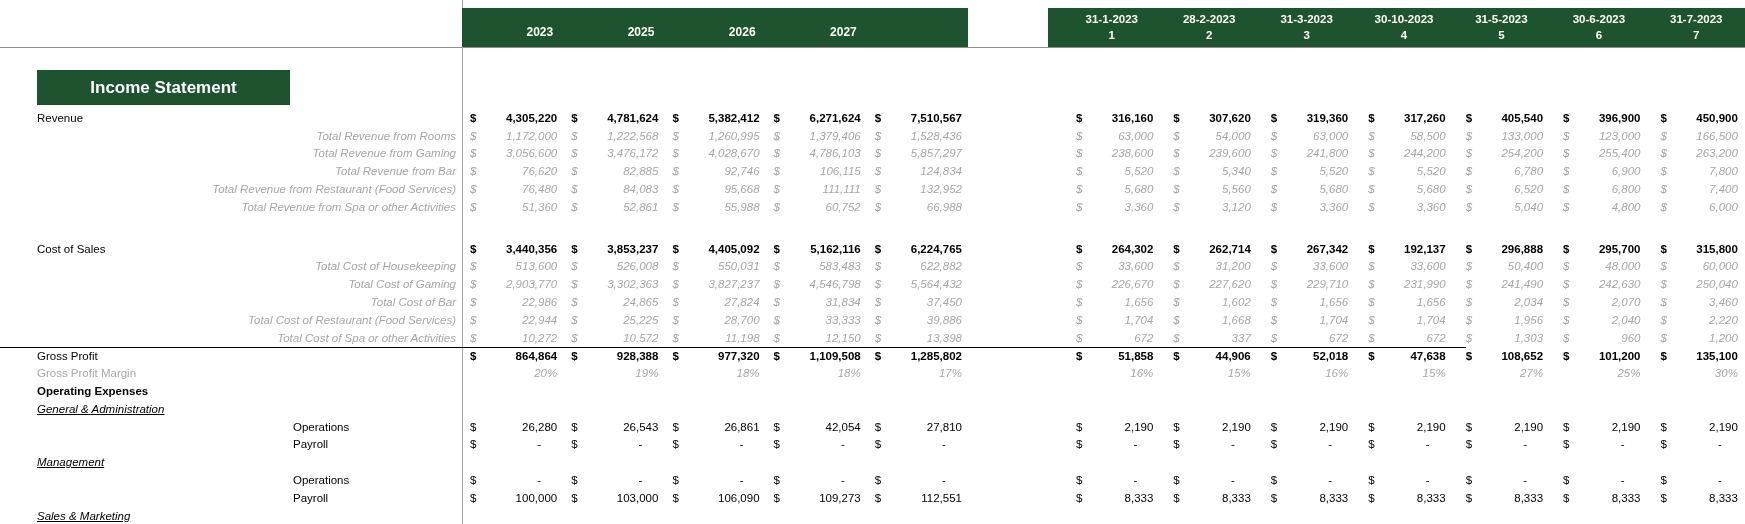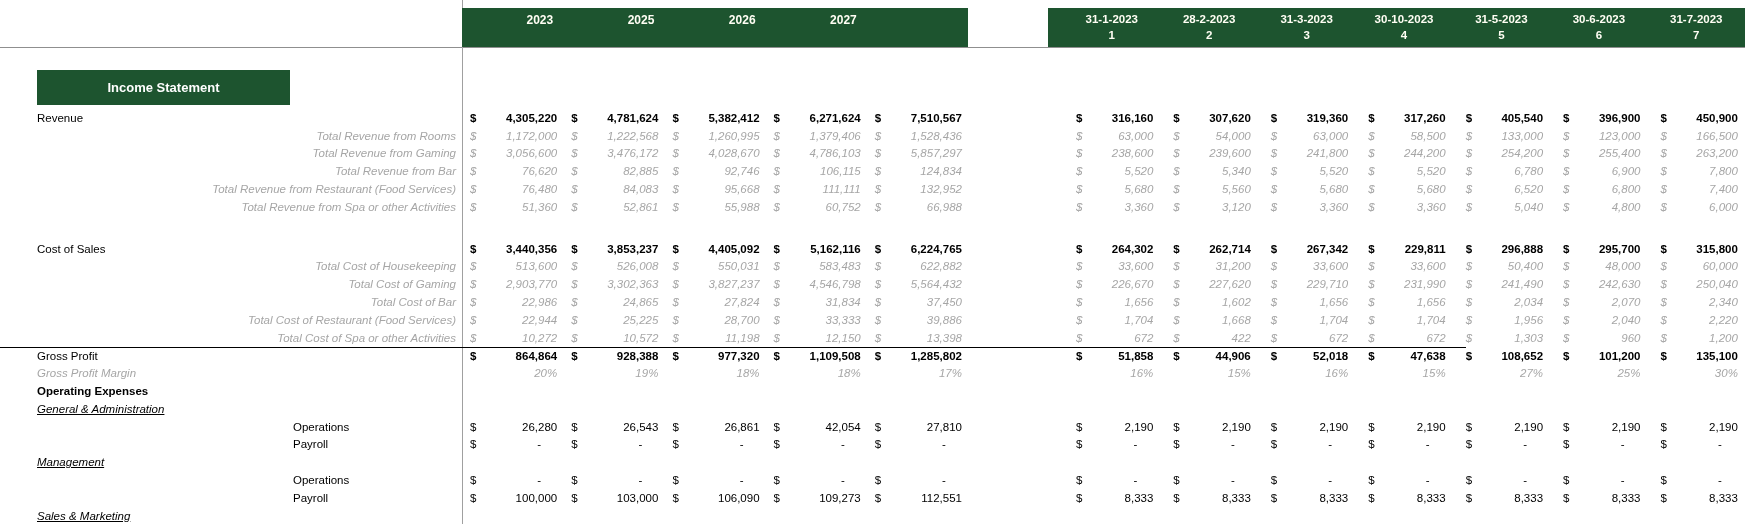--- a/index.html
+++ b/index.html
@@ -14,54 +14,54 @@
   }
   
   .vline{position:absolute;left:462px;top:0;width:1px;height:524px;background:#a0a0a0;}
   .hline{position:absolute;left:0;top:47px;width:1745px;height:1px;background:#8f8f8f;}
 
   
   .year-header{
     position:absolute;left:462px;top:8px;width:506px;height:39px;
     display:flex;color:#fffef4;font-weight:bold;font-size:12px;
   }
-  .ycell{width:101.2px;box-sizing:border-box;text-align:right;padding:5px 10px 0 0;}
+  .ycell{width:101.2px;box-sizing:border-box;text-align:right;padding:17px 10px 0 0;}
   .month-header{
     position:absolute;left:1048px;top:8px;width:697px;height:39px;
     display:flex;color:#fffef4;font-weight:bold;font-size:11.5px;
   }
   .mhcell{width:97.43px;box-sizing:border-box;text-align:center;padding-top:3px;line-height:16px;}
   .mhcell .num{display:block;}
 
   
   .title-box{
     position:absolute;left:37px;top:70px;width:253px;height:35px;
     display:flex;align-items:center;justify-content:center;
-    color:#ffffff;font-weight:bold;font-size:13px;
+    color:#ffffff;font-weight:bold;font-size:17px;
   }
 
   
   .rows{position:absolute;left:0;top:109px;width:1466px;}
   .row{display:flex;height:17.8px;align-items:center;box-sizing:border-box;}
   .row.spacer{height:24px;}
   .row.topline{border-top:1.5px solid #000;}
   .lab{width:462px;flex:none;box-sizing:border-box;white-space:nowrap;overflow:hidden;}
   .gapcol{width:95px;flex:none;}
   .cell{flex:none;display:flex;justify-content:space-between;align-items:center;box-sizing:border-box;}
   .cell.y{width:101.2px;padding:0 6px 0 8px;}
   .cell.m{width:97.43px;padding:0 7px 0 13px;}
   .cell .v.dash{padding-right:16px;}
   .cell.pct{justify-content:flex-end;}
 
   
   .r-main .lab{padding-left:37px;}
   .r-main .cell{font-weight:bold;}
   .r-sub .lab, .r-percent .cell, .r-sub .cell{color:#a6a6a6;font-style:italic;}
   .r-sub .lab{text-align:right;padding-right:6px;}
-  .r-percent .lab{padding-left:37px;color:#a6a6a6;font-style:italic;}
+  .r-percent .lab{padding-left:37px;color:#a6a6a6;}
   .r-section .lab{padding-left:37px;font-weight:bold;}
   .r-subsection .lab{padding-left:37px;font-style:italic;text-decoration:underline;}
   .r-item .lab{padding-left:293px;}
 </style>
 </head>
 <body>
 
 <div class="sheet">
   <div class="hline"></div>
   <div class="vline"></div>
@@ -429,21 +429,21 @@
         <div class="cell m">
           <span>$</span>
           <span class="v">262,714</span>
         </div>
         <div class="cell m">
           <span>$</span>
           <span class="v">267,342</span>
         </div>
         <div class="cell m">
           <span>$</span>
-          <span class="v">229,811</span>
+          <span class="v">192,137</span>
         </div>
         <div class="cell m">
           <span>$</span>
           <span class="v">296,888</span>
         </div>
         <div class="cell m">
           <span>$</span>
           <span class="v">295,700</span>
         </div>
         <div class="cell m">
@@ -597,21 +597,21 @@
         <div class="cell m">
           <span>$</span>
           <span class="v">2,034</span>
         </div>
         <div class="cell m">
           <span>$</span>
           <span class="v">2,070</span>
         </div>
         <div class="cell m">
           <span>$</span>
-          <span class="v">2,340</span>
+          <span class="v">3,460</span>
         </div>
       </div>
       <div class="row r-sub">
         <div class="lab">Total Cost of Restaurant (Food Services)</div>
         <div class="cell y">
           <span>$</span>
           <span class="v">22,944</span>
         </div>
         <div class="cell y">
           <span>$</span>
@@ -681,21 +681,21 @@
           <span>$</span>
           <span class="v">13,398</span>
         </div>
         <div class="gapcol"></div>
         <div class="cell m">
           <span>$</span>
           <span class="v">672</span>
         </div>
         <div class="cell m">
           <span>$</span>
-          <span class="v">422</span>
+          <span class="v">337</span>
         </div>
         <div class="cell m">
           <span>$</span>
           <span class="v">672</span>
         </div>
         <div class="cell m">
           <span>$</span>
           <span class="v">672</span>
         </div>
         <div class="cell m">

